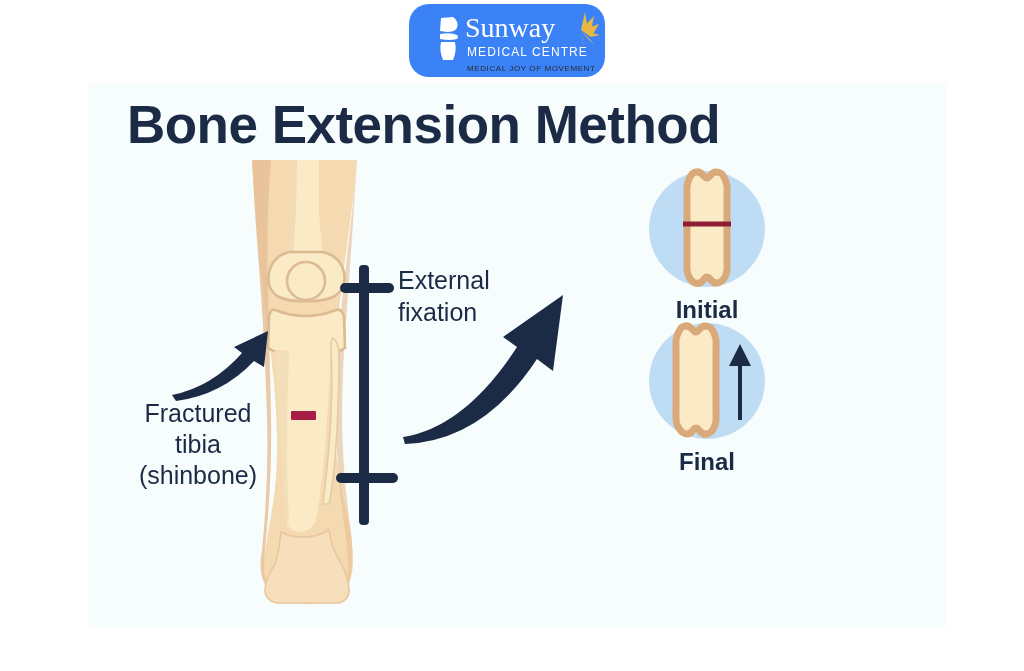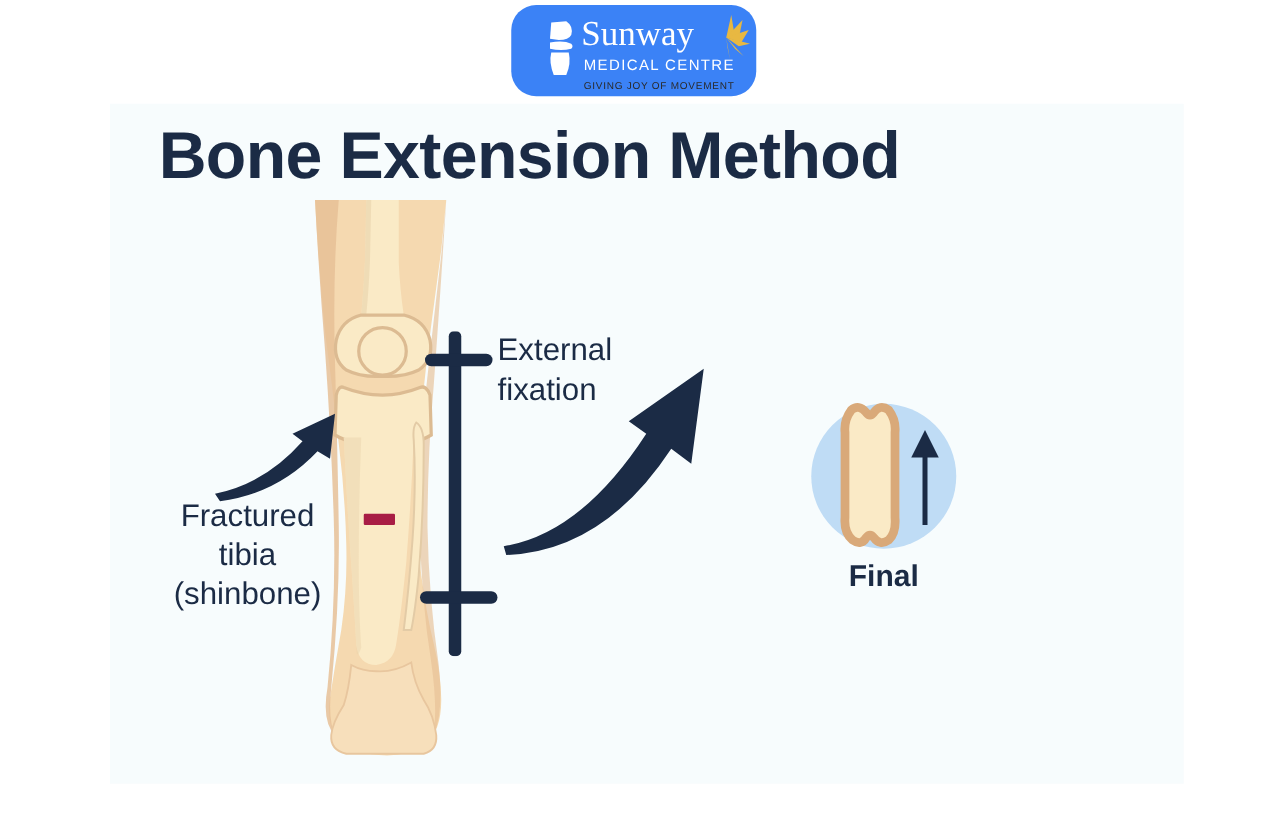--- a/index.html
+++ b/index.html
@@ -222,21 +222,21 @@
       </svg>
 
       <svg id="logo-mark" viewBox="0 0 30 46">
         <path d="M6 2 L18 1 Q24 5 22 12 Q20 16 12 16 L5 15 Z" fill="#ffffff"></path>
         <path d="M5 18 Q16 16 22 19 Q24 21 22 23 Q14 25 5 23 Z" fill="#ffffff"></path>
         <path d="M6 26 L20 26 Q22 35 18 44 L8 44 Q4 34 6 26 Z" fill="#ffffff"></path>
       </svg>
 
       <div class="logo-wordmark">Sunway</div>
       <div class="logo-sub">MEDICAL CENTRE</div>
-      <div class="logo-tag">GIVING JOY OF MOVEMENT</div>
+      <div class="logo-tag">MEDICAL JOY OF MOVEMENT</div>
     </div>
   </div>
 
   <div id="title">Bone Extension Method</div>
 
   <svg id="leg-wrap" viewBox="0 0 145 450">
 
     <path d="M17 0 L122 0 L118 40 Q114 70 110 100 Q106 130 103 160
              Q101 200 100 240 Q99 275 102 300 Q106 330 112 355
              Q118 380 118 400 Q118 425 105 436 Q88 446 68 444
@@ -296,20 +296,32 @@
     <div>External</div>
     <div>fixation</div>
   </div>
 
   <div id="label-fractured">
     <div>Fractured</div>
     <div>tibia</div>
     <div>(shinbone)</div>
   </div>
 
+  <div class="inset" id="inset-initial">
+    <div class="inset-circle">
+      <svg viewBox="0 0 122 122" width="122" height="122">
+        <circle cx="61" cy="61" r="58" fill="#bfdcf5"></circle>
+        <path d="M46 6 Q40 14 41 24 L41 96 Q40 108 47 114 Q54 118 58 111
+                 Q61 107 64 111 Q69 118 76 113 Q82 107 81 96 L81 24
+                 Q82 14 76 6 Q69 1 64 8 Q61 12 58 8 Q52 1 46 6 Z" fill="#faeac6" stroke="#d9a979" stroke-width="7" stroke-linejoin="round"></path>
+        <line x1="37" y1="56" x2="85" y2="56" stroke="#8f1d34" stroke-width="5"></line>
+      </svg>
+    </div>
+    <div class="inset-caption">Initial</div>
+  </div>
 
   <div class="inset" id="inset-final">
     <div class="inset-circle">
       <svg viewBox="0 0 122 122" width="122" height="122">
         <circle cx="61" cy="61" r="58" fill="#bfdcf5"></circle>
         <path d="M35 8 Q29 16 30 26 L30 94 Q29 106 36 112 Q43 117 47 110
                  Q50 106 53 110 Q58 117 65 112 Q71 106 70 94 L70 26
                  Q71 16 65 8 Q58 3 53 10 Q50 14 47 10 Q41 3 35 8 Z" fill="#faeac6" stroke="#d9a979" stroke-width="7" stroke-linejoin="round"></path>
         <g>
           <rect x="92" y="40" width="4" height="60" fill="#1b2b45"></rect>

